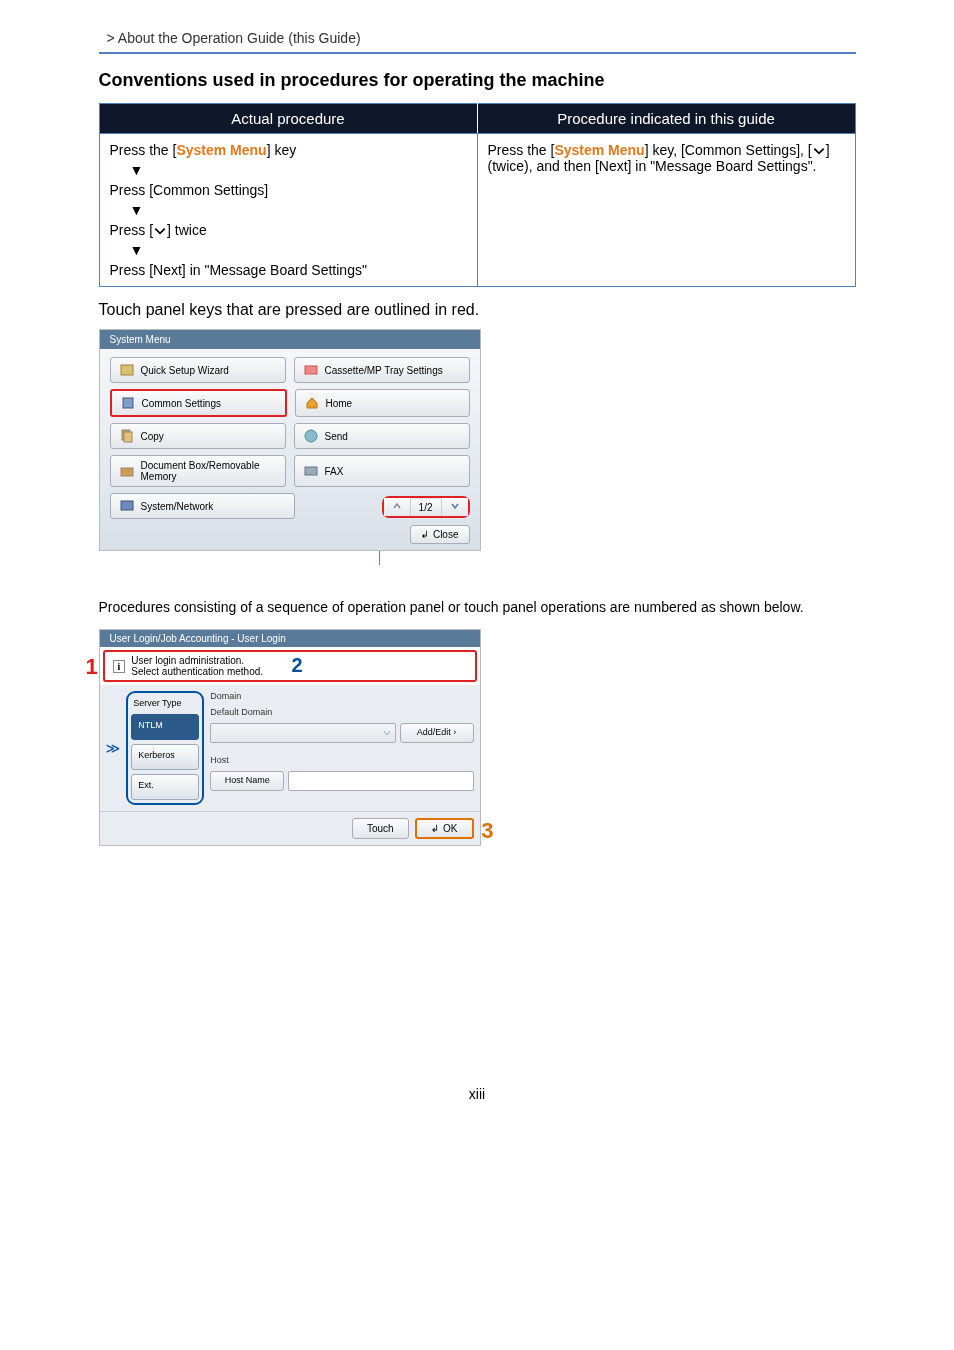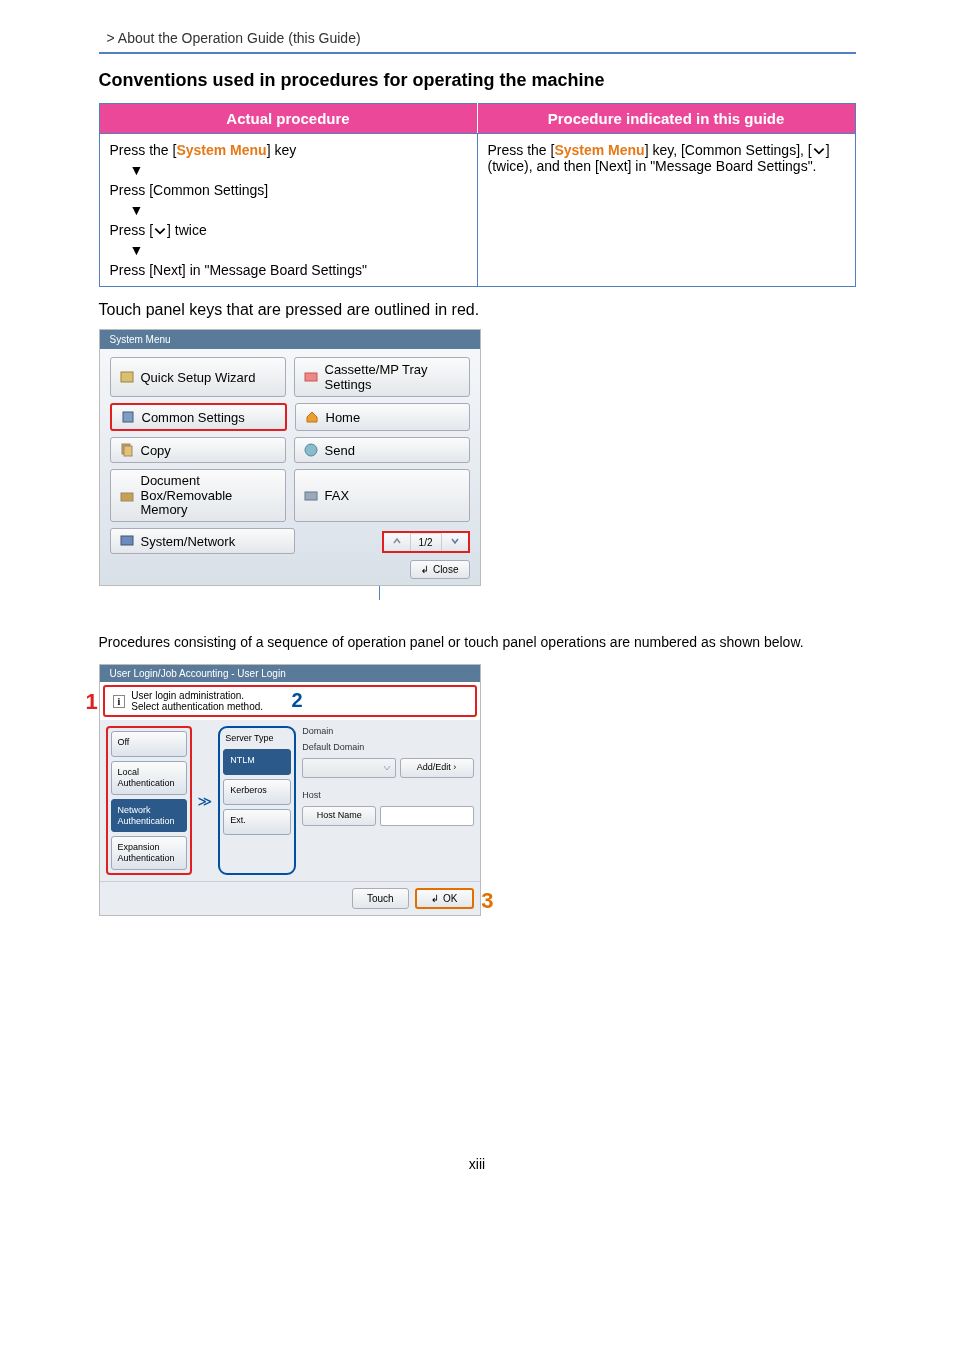--- a/index.html
+++ b/index.html
@@ -2,36 +2,36 @@
 <html><head>
 <meta charset="utf-8">
 <style>
 body{margin:0;font-family:Arial,sans-serif;font-size:13px;color:#000;background:#fff}
 .page{width:851px;margin:0 auto;padding:30px 47px 0;box-sizing:border-box}
 .breadcrumb{font-size:14px;color:#333;padding-left:8px}
 .hr-top{border:none;border-top:2px solid #5080c0;margin:6px 0 16px}
 h2{font-size:18px;font-weight:bold;margin:0 0 12px}
 .intro{font-size:14px;margin:0 0 14px}
 .ptable{width:100%;border-collapse:collapse;border:1px solid #5080c0}
-.ptable th{background:#ec4899;color:#fff;font-weight:bold;font-size:15px;padding:6px;border:1px solid #5080c0}
+.ptable th{background:#0f172a;color:#fff;font-weight:normal;font-size:15px;padding:6px;border:1px solid #5080c0}
 .ptable th:first-child{border-right:1px solid #fff}
 .ptable td{vertical-align:top;padding:8px 10px;font-size:14px;border:1px solid #5080c0}
 .orange{color:#e67817;font-weight:bold}
 .darr{display:inline-block;margin:4px 0 4px 20px}
 .note{font-size:16px;margin:14px 0 10px}
 
 .panel1{width:380px;background:#fff;border:1px solid #bbb}
 .p1-title{background:#5a7a9a;color:#fff;font-size:10px;padding:4px 10px}
 .p1-body{padding:8px 10px 4px;background:linear-gradient(#f5f7f9,#d8e0e8)}
 .p1-row{display:flex;gap:8px;margin-bottom:6px}
-.p1-btn{flex:1;display:flex;align-items:center;gap:6px;background:linear-gradient(#fbfbfb,#e3e7eb);border:1px solid #aab;border-radius:3px;padding:4px 8px;font-size:13px;min-height:22px;box-sizing:border-box}
+.p1-btn{flex:1;display:flex;align-items:center;gap:6px;background:linear-gradient(#fbfbfb,#e3e7eb);border:1px solid #aab;border-radius:3px;padding:4px 8px;font-size:10px;min-height:22px;box-sizing:border-box}
 .p1-btn.sel{border:2px solid #e02020}
 .ico{width:16px;height:16px;display:inline-block;flex-shrink:0}
 .p1-foot{display:flex;align-items:center;justify-content:flex-end;gap:6px;margin-top:2px}
-.pager{display:flex;align-items:center;border:2px solid #e02020;border-radius:0}
+.pager{display:flex;align-items:center;border:2px solid #e02020;border-radius:7px}
 .pager span{padding:3px 8px;font-size:10px;border-right:1px solid #ccc;background:linear-gradient(#fbfbfb,#e3e7eb)}
 .pager span:last-child{border-right:none}
 .p1-close{margin:6px 0 2px;display:flex;justify-content:flex-end}
 .closebtn{border:1px solid #aab;border-radius:3px;background:linear-gradient(#fbfbfb,#e3e7eb);padding:3px 10px;font-size:10px;display:flex;align-items:center;gap:4px}
 .caption{font-size:14px;margin:8px 0 0 215px}
 .procnote{font-size:14px;margin:34px 0 14px}
 
 .panel2{width:380px;border:1px solid #bbb;position:relative}
 .p2-title{background:#5a7a9a;color:#fff;font-size:10px;padding:3px 10px}
 .p2-info{display:flex;align-items:center;gap:6px;padding:3px 8px;background:#fff;border:2px solid #e02020;border-radius:3px;margin:3px;font-size:10px}
@@ -188,26 +188,20 @@
 <div class="panel2">
   <span class="inum n1">1</span>
   <span class="inum n2">2</span>
   <span class="inum n3">3</span>
   <div class="p2-title">User Login/Job Accounting - User Login</div>
   <div class="p2-info">
     <span style="border:1px solid #888;padding:0 4px;font-weight:bold;font-family:serif">i</span>
     <span><span>User login administration.</span><br><span>Select authentication method.</span></span>
   </div>
   <div class="p2-body">
-    <div class="col col1">
-      <div class="tab">Off</div>
-      <div class="tab">Local Authentication</div>
-      <div class="tab active">Network Authentication</div>
-      <div class="tab">Expansion Authentication</div>
-    </div>
     <div style="align-self:center;color:#0050a0;font-size:14px">≫</div>
     <div class="col col2">
       <div style="font-size:9px;padding:2px">Server Type</div>
       <div class="tab active">NTLM</div>
       <div class="tab">Kerberos</div>
       <div class="tab">Ext.</div>
     </div>
     <div class="col col3">
       <div class="fld-lbl">Domain</div>
       <div class="fld-lbl">Default Domain</div>

